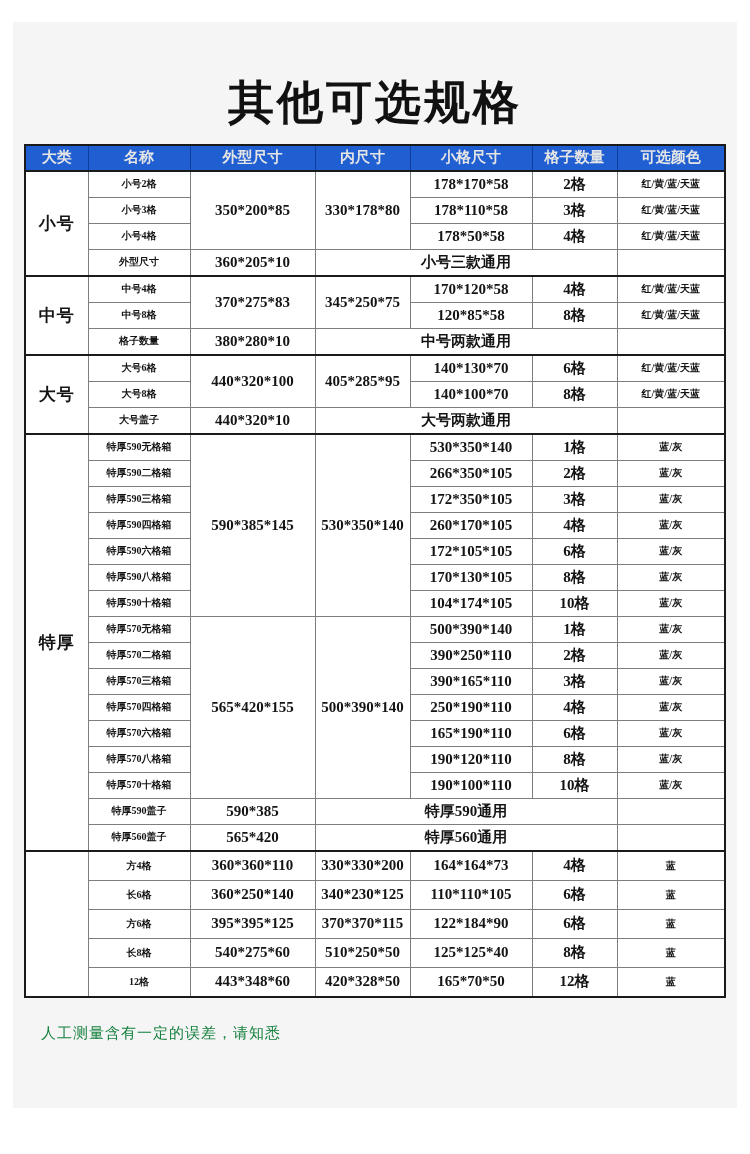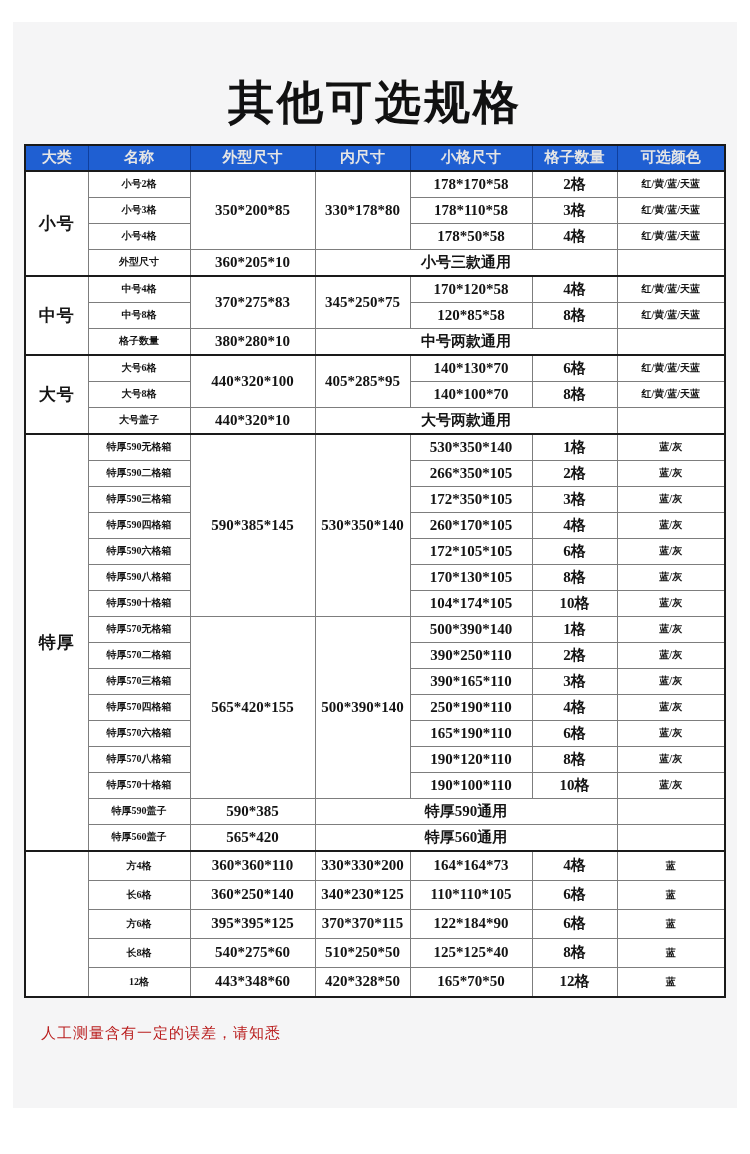--- a/index.html
+++ b/index.html
@@ -62,21 +62,21 @@
   }
   .spec td{height:25px;}
   .spec tbody.sec{border-top:2px solid #1a1a1a;}
   .spec td.cat{font-size:17px;letter-spacing:1px;text-align:center;}
   .spec td.name{font-size:10px;}
   .spec td.colors{font-size:10px;}
   .spec tbody.s5 td{height:28px;}
   .footer-note{
     margin:26px 0 0 28px;
     font-size:15px;
-    color:#b91c1c;
+    color:#15803d;
     letter-spacing:1px;
   }
 </style>
 </head>
 <body>
 
 <div class="card">
   <div class="title">其他可选规格</div>
 
   <table class="spec">

